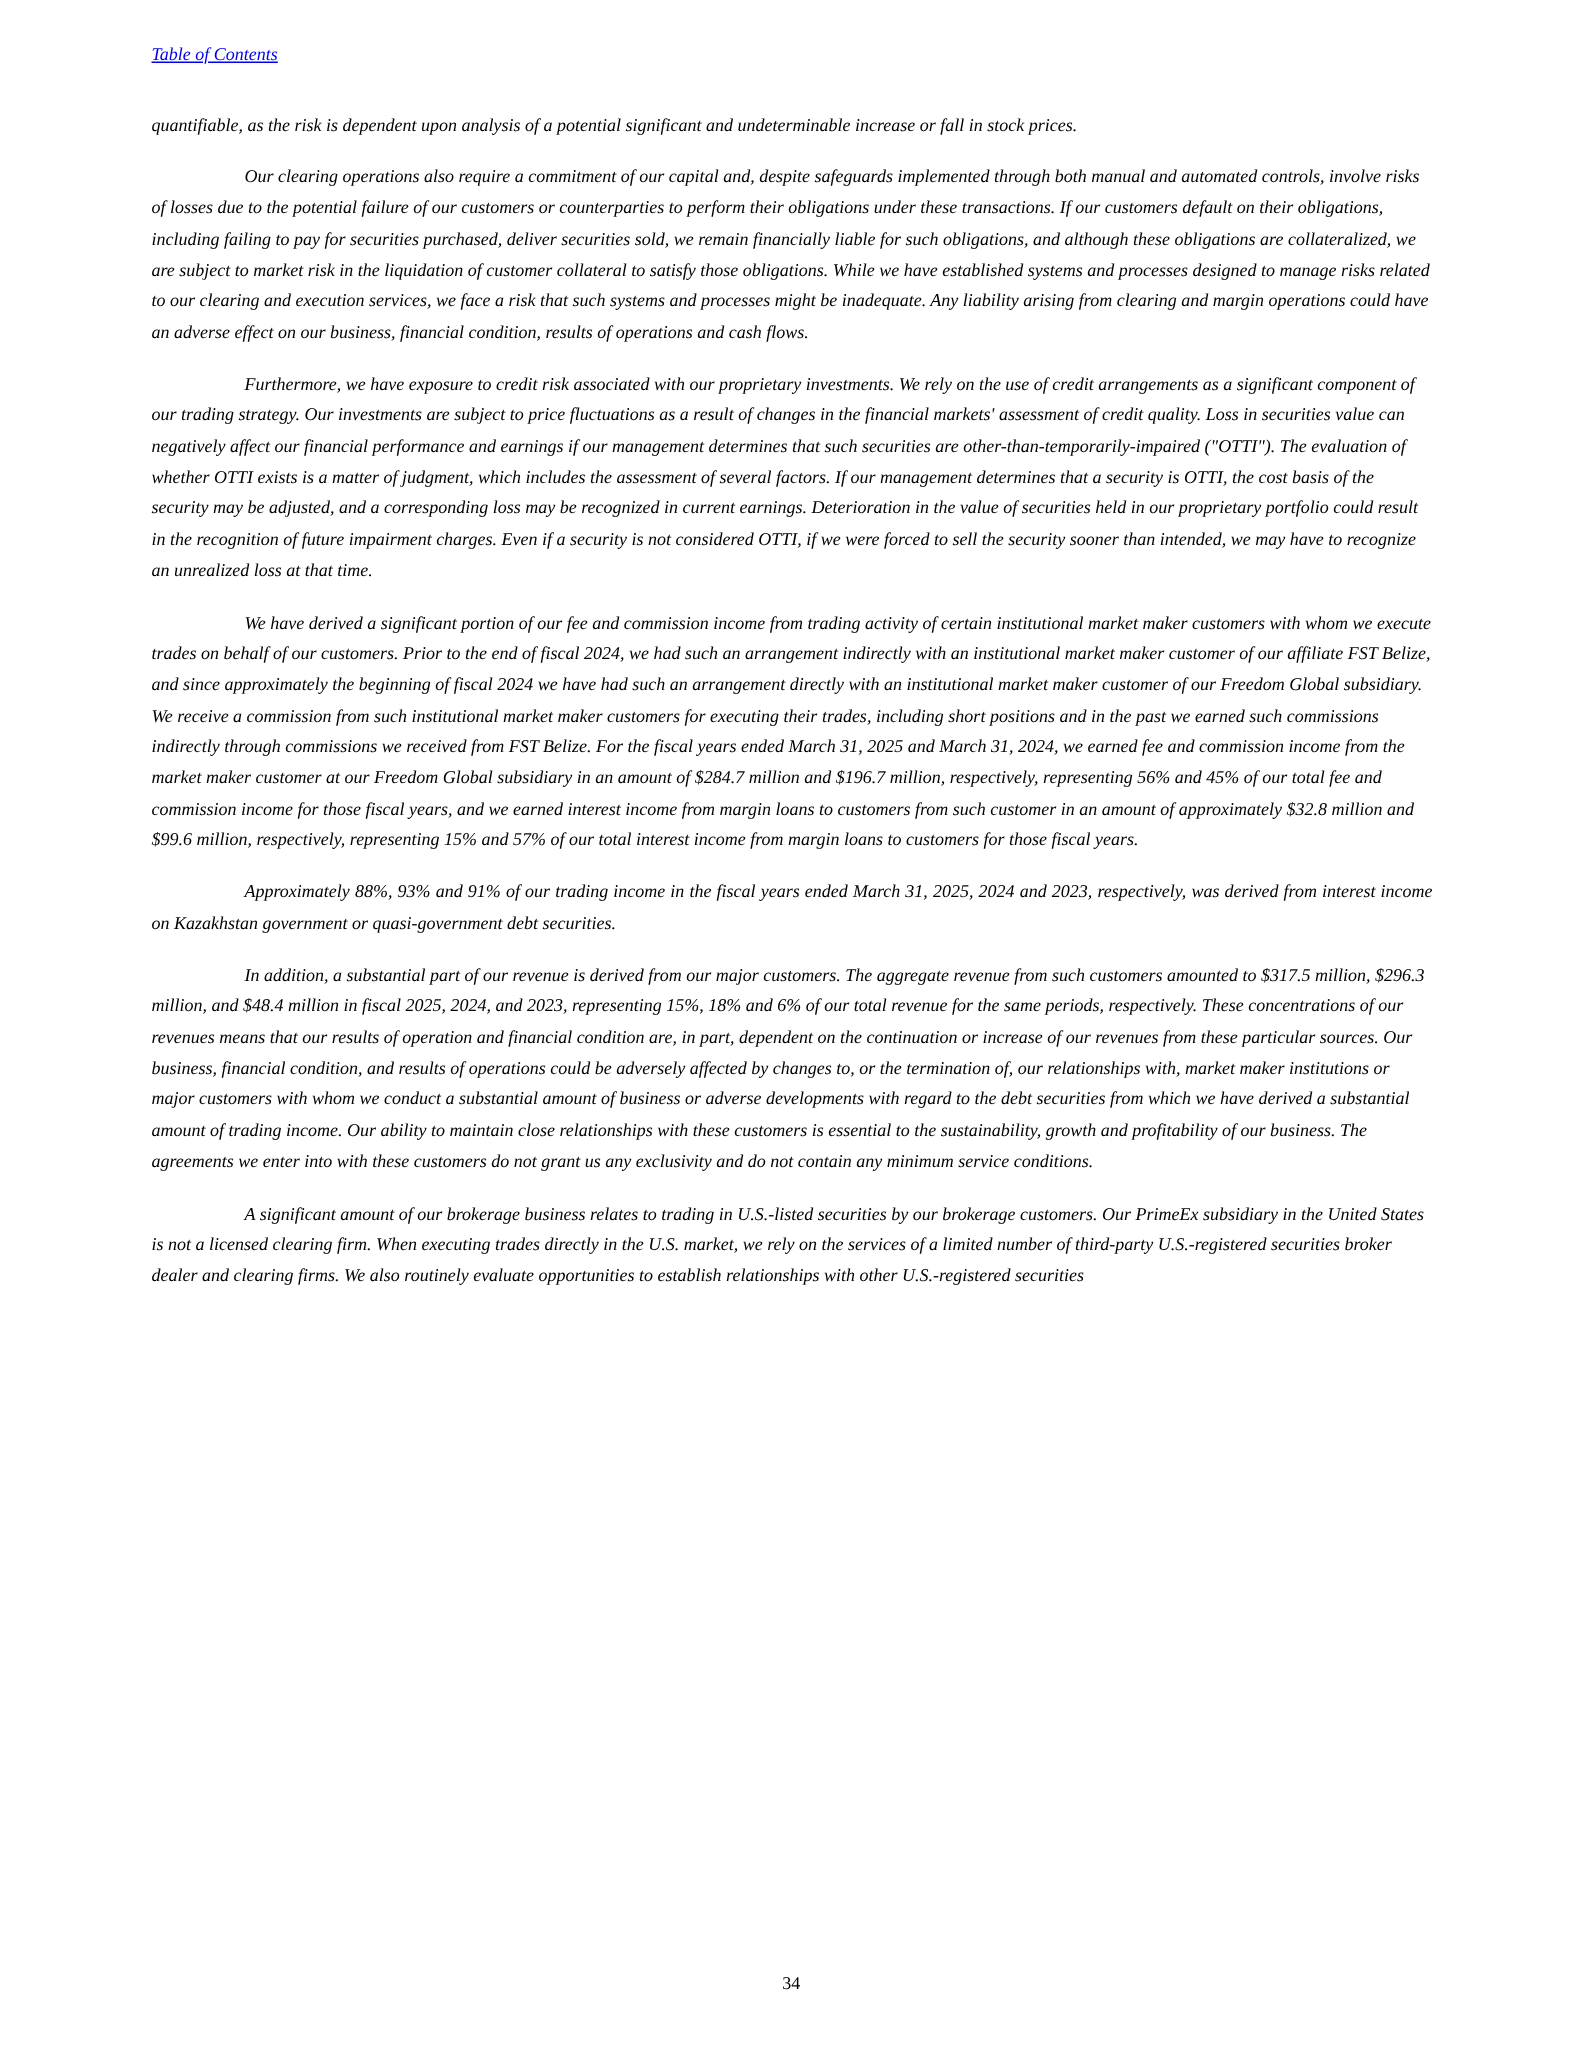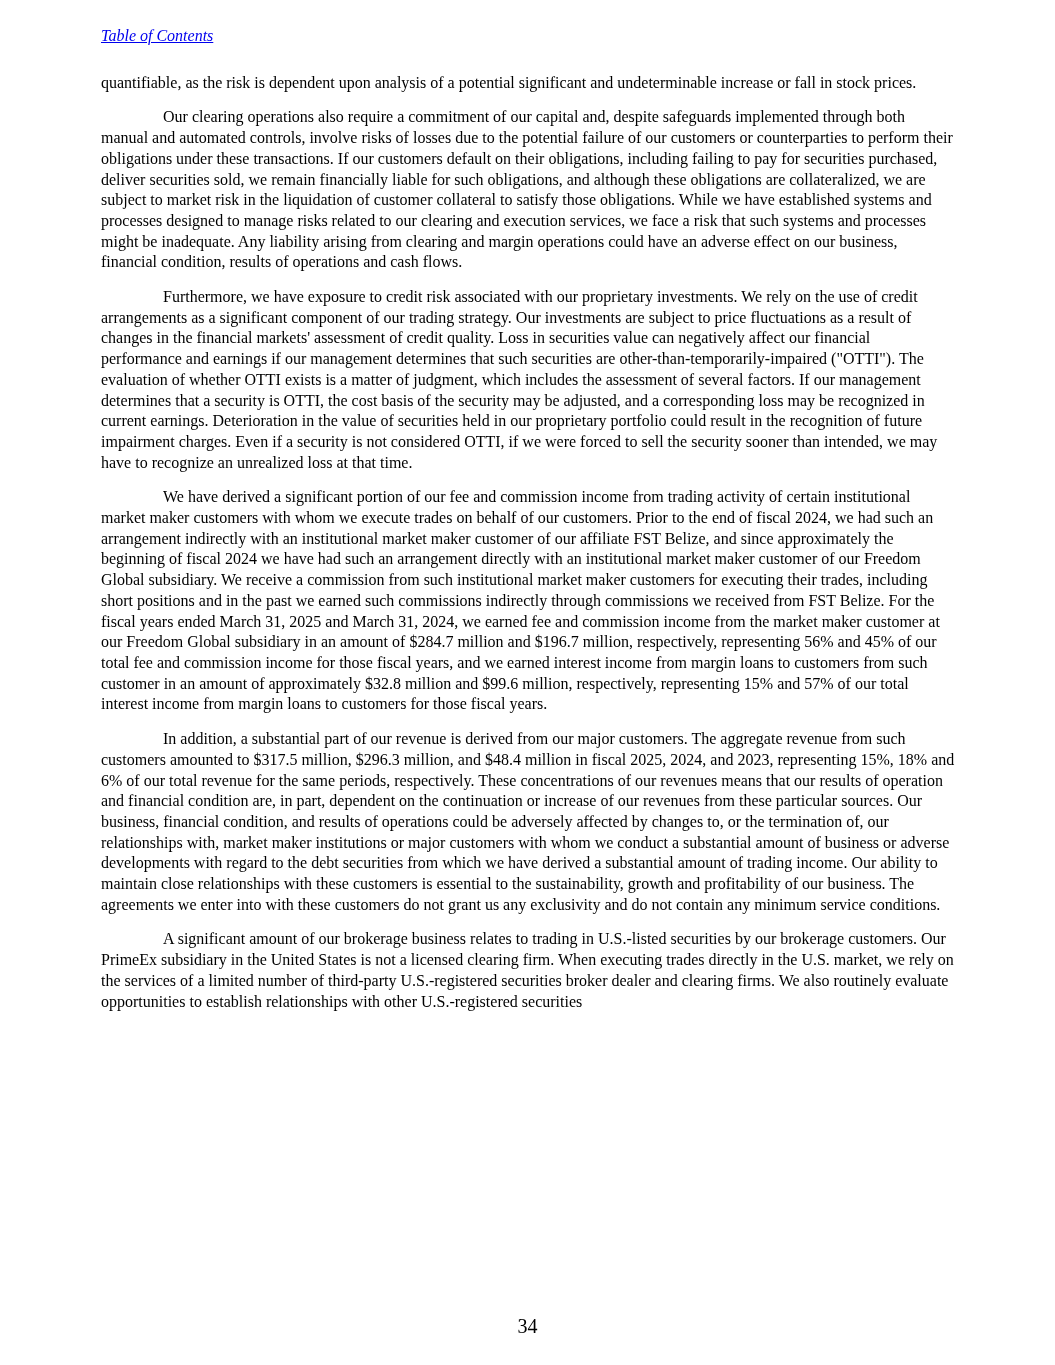--- a/index.html
+++ b/index.html
@@ -1,37 +1,38 @@
 <!DOCTYPE html>
 <html><head>
 <meta charset="utf-8">
 <style>
   html, body { margin: 0; padding: 0; background: #ffffff; }
   body { width: 1055px; height: 1365px; position: relative; overflow: hidden; }
   .page {
     position: absolute; left: 101px; top: 26px; width: 854px;
     font-family: "Liberation Serif", "DejaVu Serif", serif;
-    font-size: 16px; line-height: 20.7px; color: #000;
+    font-size: 12px; line-height: 20.7px; color: #000;
   }
   .toc { display: inline-block; color: #0000ee; font-style: italic; text-decoration: underline; margin-bottom: 26px; }
-  p { margin: 0 0 14px 0; }
+  p { margin: 0 0 14px 0; font-style: italic; }
   p.indent { text-indent: 62px; }
   p.heading { text-indent: 62px; font-weight: bold; font-style: italic; text-align: justify; margin-bottom: 14px; }
   p.justify { text-align: justify; }
   .page-number {
     position: absolute; left: 0; width: 1055px; top: 1315px; text-align: center;
-    font-family: "Liberation Serif", "DejaVu Serif", serif; font-size: 20px; color: #000;
+    font-family: "Liberation Serif", "DejaVu Serif", serif; font-size: 12px; color: #000;
   }
 </style>
 </head>
 <body>
 
 <div class="page">
   <a class="toc">Table of Contents</a>
   <p>quantifiable, as the risk is dependent upon analysis of a potential significant and undeterminable increase or fall in stock prices.</p>
   <p class="indent">Our clearing operations also require a commitment of our capital and, despite safeguards implemented through both manual and automated controls, involve risks of losses due to the potential failure of our customers or counterparties to perform their obligations under these transactions. If our customers default on their obligations, including failing to pay for securities purchased, deliver securities sold, we remain financially liable for such obligations, and although these obligations are collateralized, we are subject to market risk in the liquidation of customer collateral to satisfy those obligations. While we have established systems and processes designed to manage risks related to our clearing and execution services, we face a risk that such systems and processes might be inadequate. Any liability arising from clearing and margin operations could have an adverse effect on our business, financial condition, results of operations and cash flows.</p>
   <p class="indent">Furthermore, we have exposure to credit risk associated with our proprietary investments. We rely on the use of credit arrangements as a significant component of our trading strategy. Our investments are subject to price fluctuations as a result of changes in the financial markets' assessment of credit quality. Loss in securities value can negatively affect our financial performance and earnings if our management determines that such securities are other-than-temporarily-impaired ("OTTI"). The evaluation of whether OTTI exists is a matter of judgment, which includes the assessment of several factors. If our management determines that a security is OTTI, the cost basis of the security may be adjusted, and a corresponding loss may be recognized in current earnings. Deterioration in the value of securities held in our proprietary portfolio could result in the recognition of future impairment charges. Even if a security is not considered OTTI, if we were forced to sell the security sooner than intended, we may have to recognize an unrealized loss at that time.</p>
   <p class="indent">We have derived a significant portion of our fee and commission income from trading activity of certain institutional market maker customers with whom we execute trades on behalf of our customers. Prior to the end of fiscal 2024, we had such an arrangement indirectly with an institutional market maker customer of our affiliate FST Belize, and since approximately the beginning of fiscal 2024 we have had such an arrangement directly with an institutional market maker customer of our Freedom Global subsidiary. We receive a commission from such institutional market maker customers for executing their trades, including short positions and in the past we earned such commissions indirectly through commissions we received from FST Belize. For the fiscal years ended March 31, 2025 and March 31, 2024, we earned fee and commission income from the market maker customer at our Freedom Global subsidiary in an amount of $284.7 million and $196.7 million, respectively, representing 56% and 45% of our total fee and commission income for those fiscal years, and we earned interest income from margin loans to customers from such customer in an amount of approximately $32.8 million and $99.6 million, respectively, representing 15% and 57% of our total interest income from margin loans to customers for those fiscal years.</p>
+  <p class="indent justify">Approximately 88%, 93% and 91% of our trading income in the fiscal years ended March 31, 2025, 2024 and 2023, respectively, was derived from interest income on Kazakhstan government or quasi-government debt securities.</p>
   <p class="indent">In addition, a substantial part of our revenue is derived from our major customers. The aggregate revenue from such customers amounted to $317.5 million, $296.3 million, and $48.4 million in fiscal 2025, 2024, and 2023, representing 15%, 18% and 6% of our total revenue for the same periods, respectively. These concentrations of our revenues means that our results of operation and financial condition are, in part, dependent on the continuation or increase of our revenues from these particular sources. Our business, financial condition, and results of operations could be adversely affected by changes to, or the termination of, our relationships with, market maker institutions or major customers with whom we conduct a substantial amount of business or adverse developments with regard to the debt securities from which we have derived a substantial amount of trading income. Our ability to maintain close relationships with these customers is essential to the sustainability, growth and profitability of our business. The agreements we enter into with these customers do not grant us any exclusivity and do not contain any minimum service conditions.</p>
   <p class="indent">A significant amount of our brokerage business relates to trading in U.S.-listed securities by our brokerage customers. Our PrimeEx subsidiary in the United States is not a licensed clearing firm. When executing trades directly in the U.S. market, we rely on the services of a limited number of third-party U.S.-registered securities broker dealer and clearing firms. We also routinely evaluate opportunities to establish relationships with other U.S.-registered securities</p>
 </div>
 
 <div class="page-number">34</div>
 
 </body></html>

